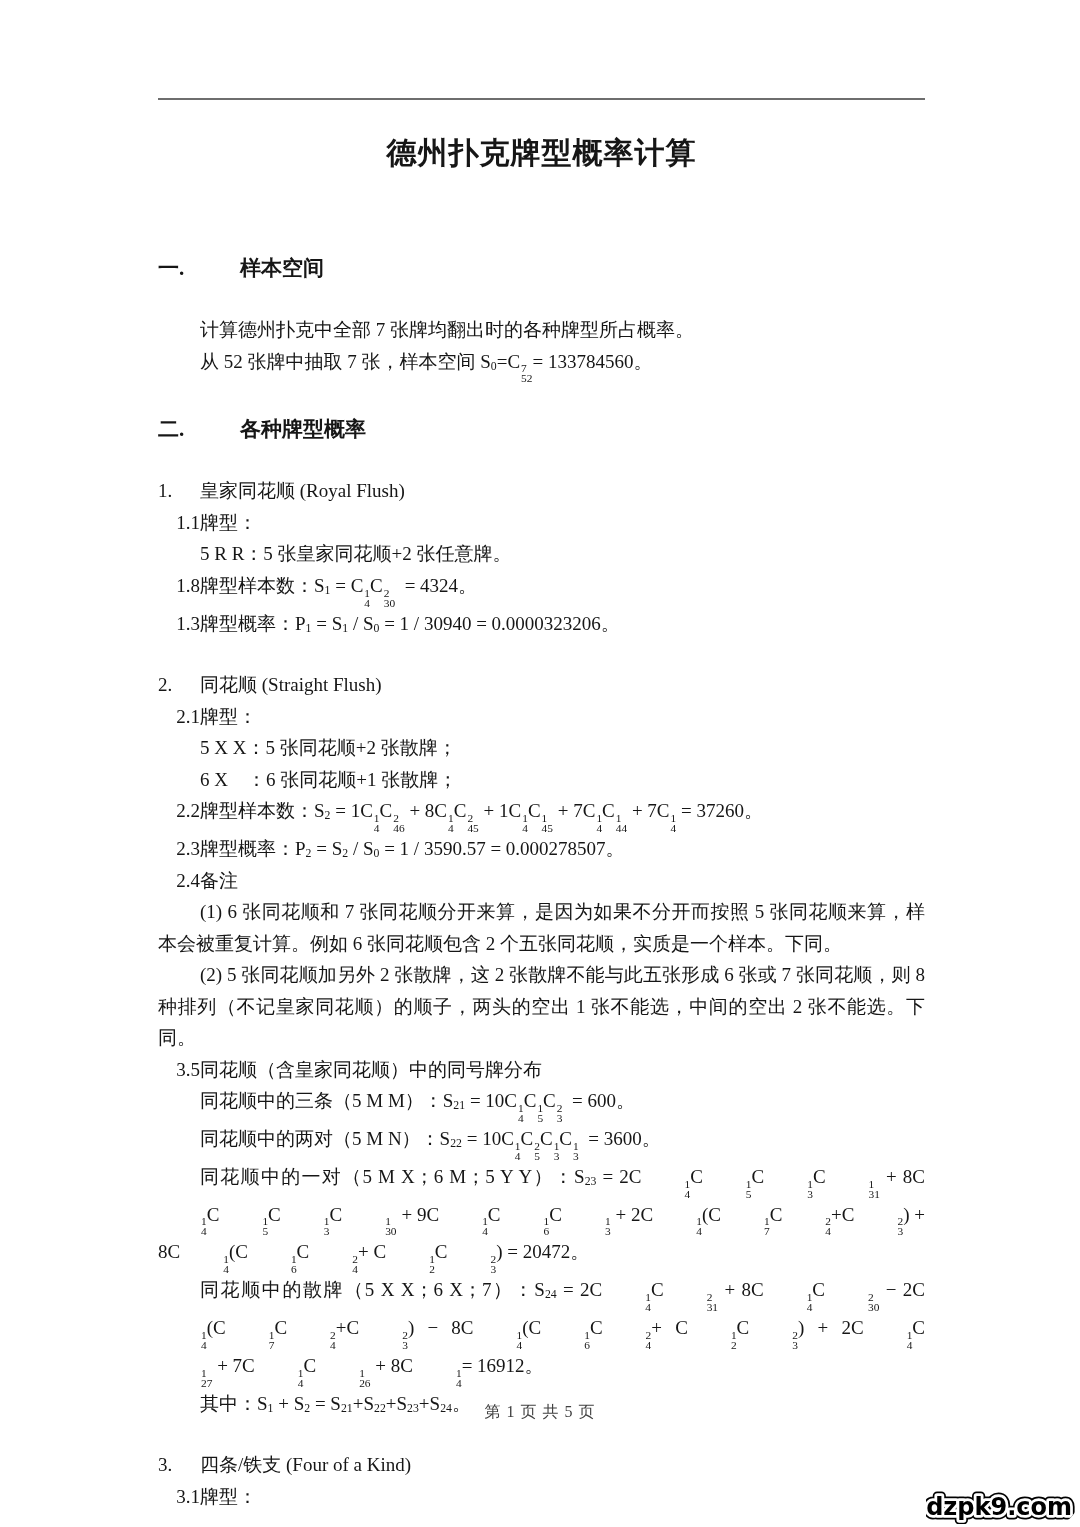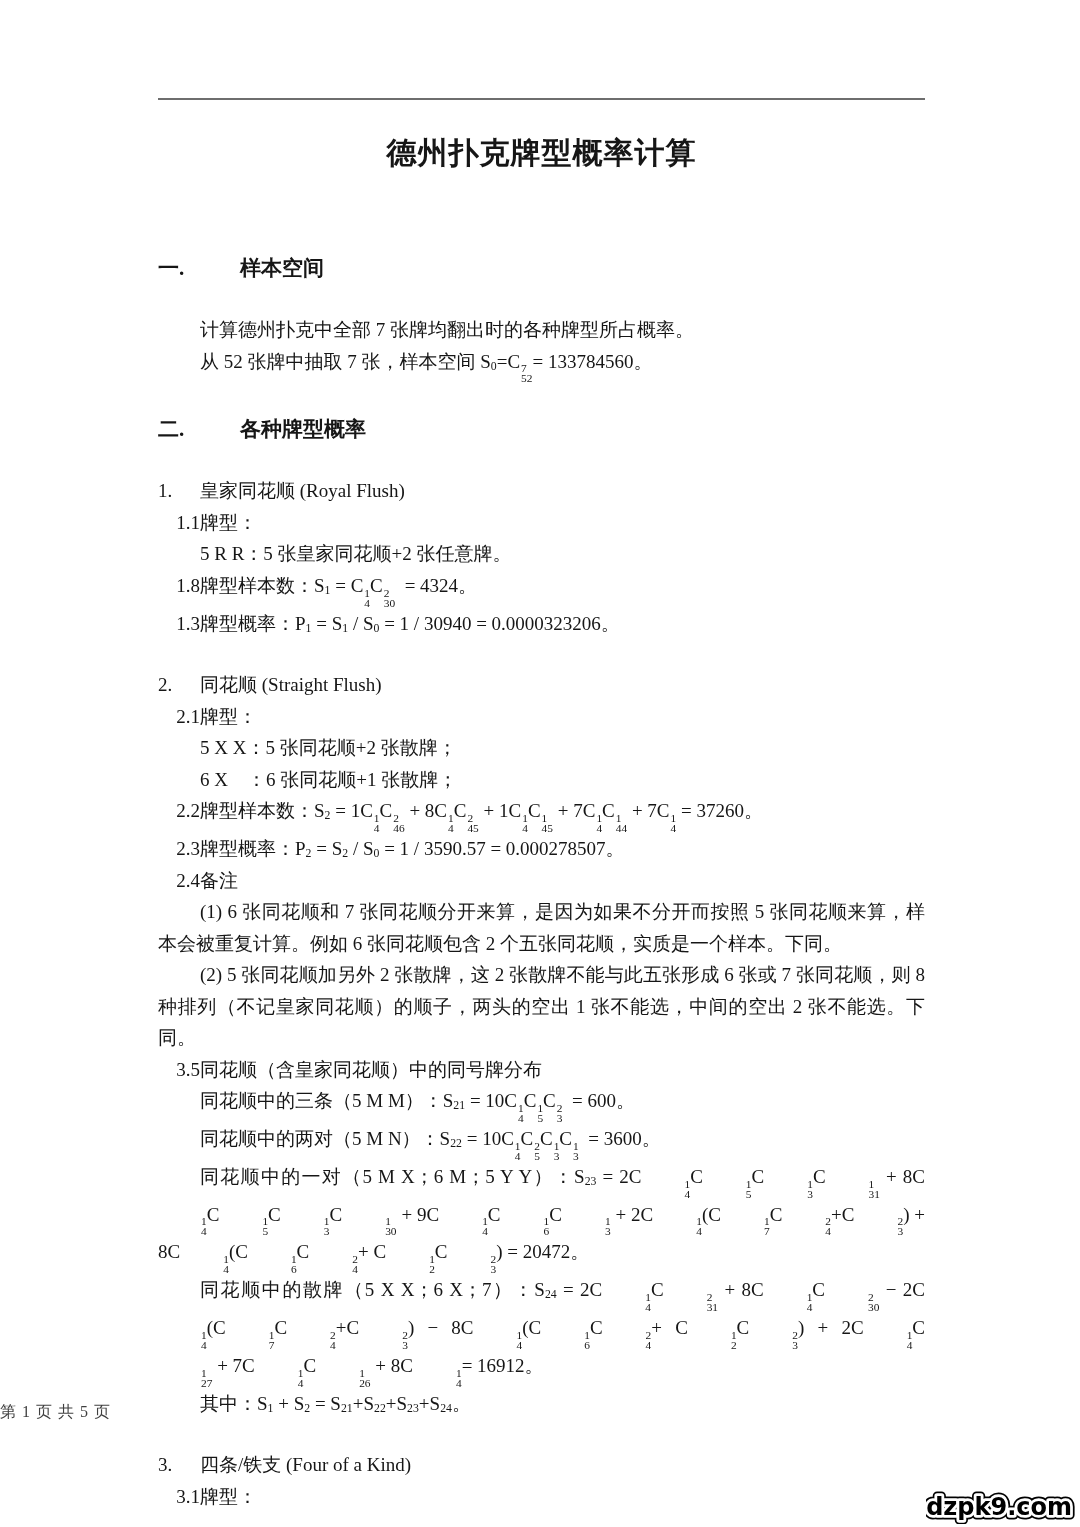--- a/index.html
+++ b/index.html
@@ -1,20 +1,20 @@
 <!DOCTYPE html>
 <html><head>
 <meta charset="utf-8">
 <style>
   * { margin:0; padding:0; box-sizing:border-box; }
   html,body { background:#ffffff; }
   body { font-family:"Liberation Serif","DejaVu Serif",serif; color:#161616; }
   .page {
     position:relative; width:1080px; height:1527px; margin:0 auto;
-    background:#ffffff; overflow:hidden;
+    background:#ffffff; overflow:hidden;border-radius:32px;
   }
   .content { margin-left:158px; width:767px; }
   .top-rule { height:0; border-top:2px solid #6e6e6e; margin-top:98px; }
   .doc-title {
     font-size:30px; font-weight:700; line-height:42px; text-align:center;
     margin:32px 0 78px 0; letter-spacing:1px;
   }
   .blk { font-size:19px; line-height:31.5px; }
   .h-cn { font-size:21px; font-weight:700; line-height:32px; margin:30px 0; padding-left:82px; }
   .h-cn .num { display:inline-block; width:82px; margin-left:-82px; }
@@ -24,21 +24,21 @@
   .item .num { display:inline-block; width:42px; margin-left:-42px;text-align:right; }
   .line { padding-left:42px; white-space:pre-wrap; }
   .para { text-align:justify; text-indent:42px; }
   sub { font-size:0.62em; line-height:1; vertical-align:-0.2em; }
   .stk {
     display:inline-flex; flex-direction:column; align-items:flex-start;
     font-size:0.6em; line-height:0.88; vertical-align:-0.42em; padding-left:1px;
   }
   .page-footer {
     position:absolute; left:0; top:1402px; width:100%;
-    text-align:left; font-size:16px; color:#3f3f3f; letter-spacing:1px;
+    text-align:center; font-size:16px; color:#3f3f3f; letter-spacing:1px;
   }
   .watermark { position:absolute; right:4px; bottom:3px; }
   .watermark text {
     font-family:"DejaVu Sans","Liberation Sans",sans-serif;
     font-weight:bold; font-size:24px;
   }
 </style>
 </head>
 <body>
 

